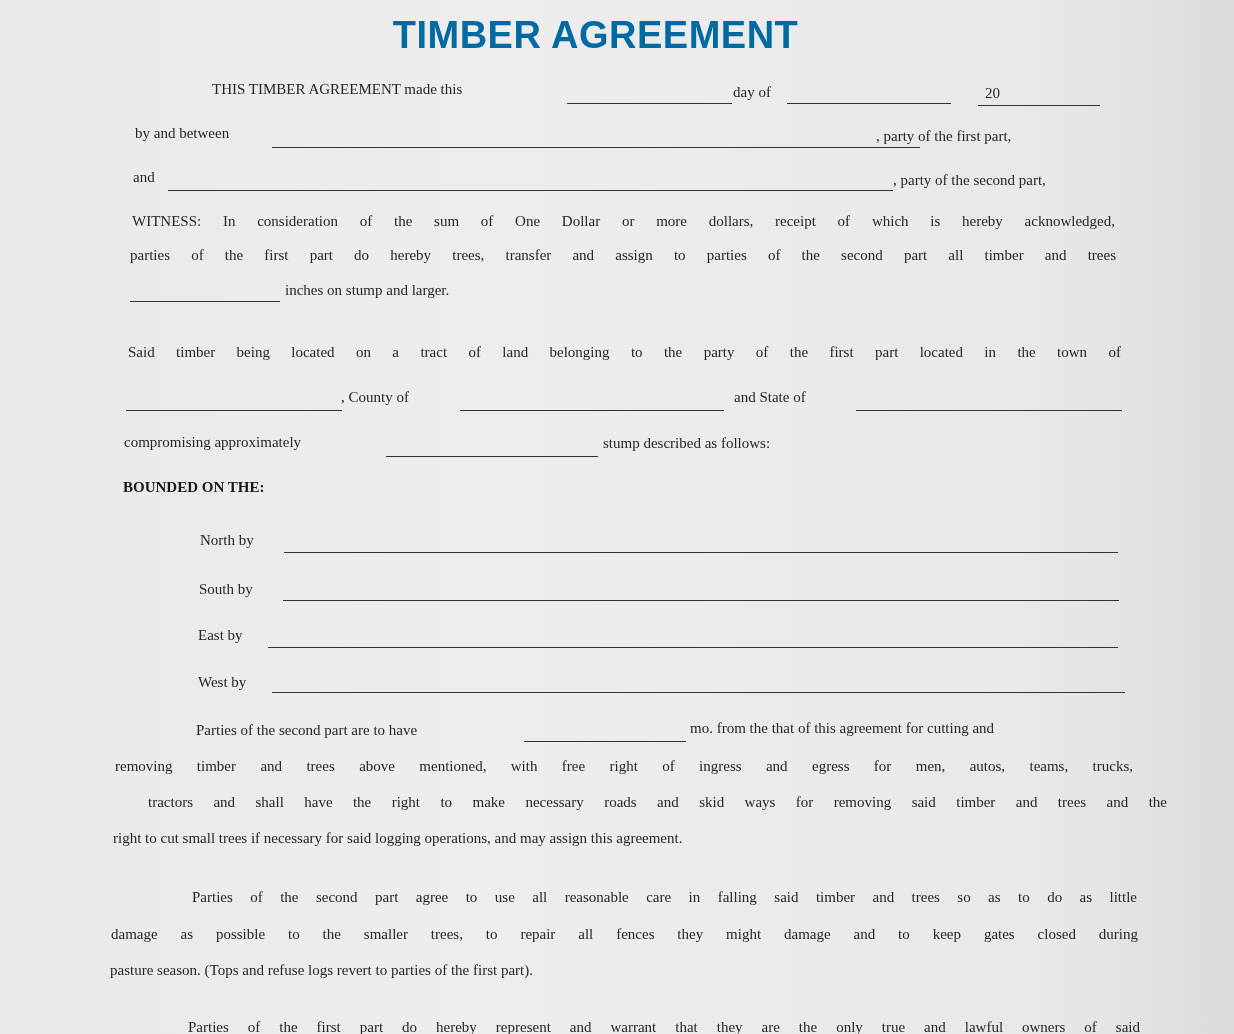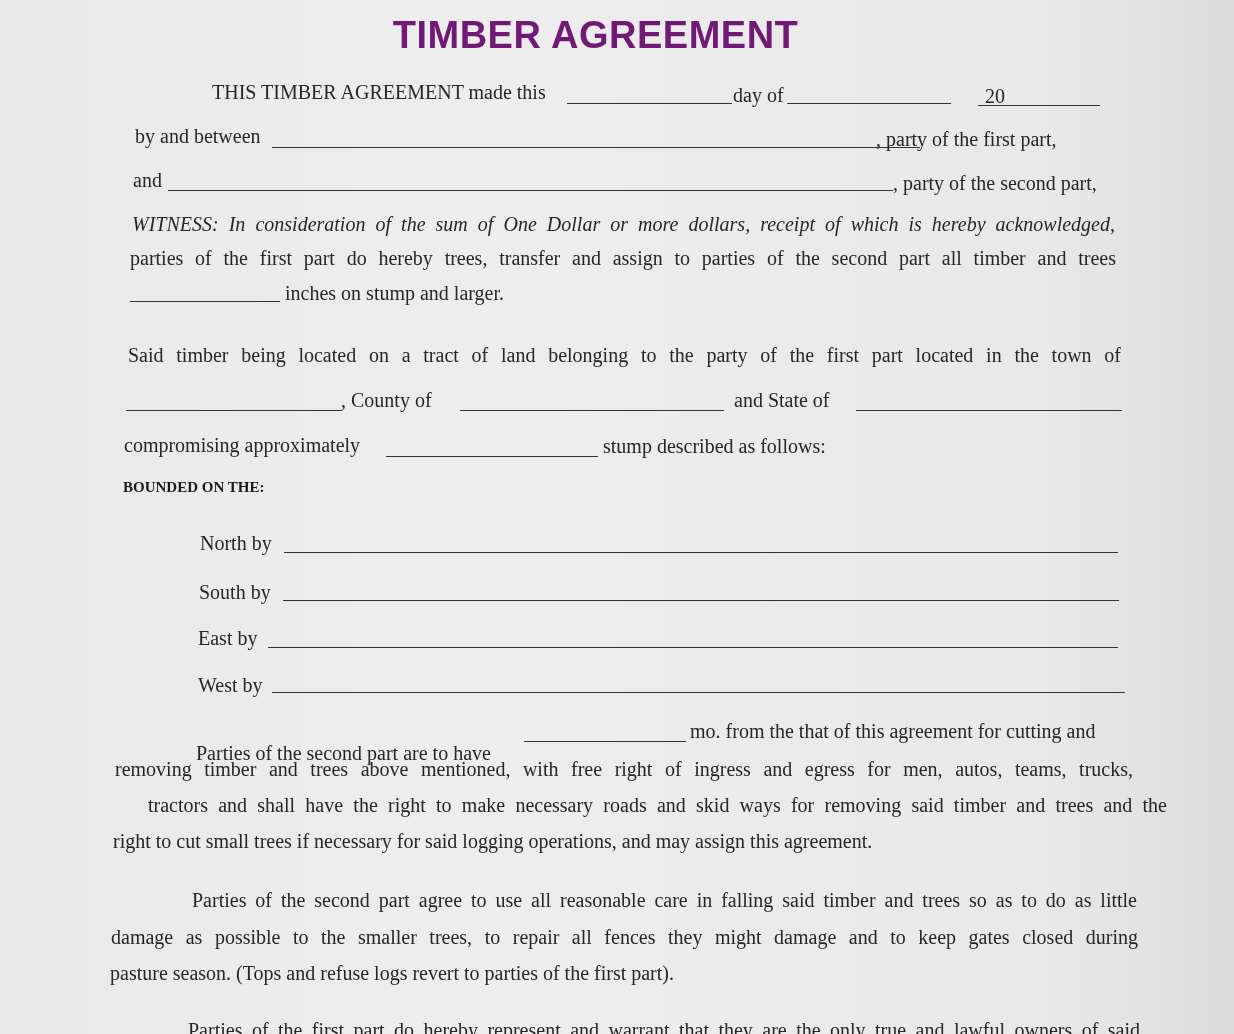--- a/index.html
+++ b/index.html
@@ -6,24 +6,24 @@
   body {
     width: 1234px; height: 1034px; overflow: hidden;
     background: linear-gradient(90deg, #e9e9e9 0%, #ededed 40%, #e8e8e8 85%, #dcdcdc 100%);
     font-family: "Liberation Serif", "DejaVu Serif", serif;
     color: #222;
     position: relative;
   }
   .abs { position: absolute; white-space: nowrap; }
   .title {
     font-family: "Liberation Sans", "DejaVu Sans", sans-serif;
-    font-weight: bold; font-size: 38px; color: #701a75;
+    font-weight: bold; font-size: 38px; color: #0369a1;
     left: 0; width: 1191px; text-align: center; top: 14px; letter-spacing: 0.5px;
   }
-  .t { font-size: 20px; color: #262626; }
+  .t { font-size: 15px; color: #262626; }
   .line { position: absolute; border-bottom: 1.5px solid #333; height: 0; }
   .bold { font-weight: bold; font-size: 15px; color: #1a1a1a; }
   .just { white-space: normal; text-align: justify; text-align-last: justify; }
 </style>
 </head>
 <body>
 
 <div>
   <div class="abs title">TIMBER AGREEMENT</div>
 
@@ -35,21 +35,21 @@
   <div class="line" style="left:978px; width:122px; top:105px;"></div>
 
   <div class="abs t" style="left:135px; top:125px;">by and between</div>
   <div class="line" style="left:272px; width:648px; top:147px;"></div>
   <div class="abs t" style="left:876px; top:128px;">, party of the first part,</div>
 
   <div class="abs t" style="left:133px; top:169px;">and</div>
   <div class="line" style="left:168px; width:725px; top:190px;"></div>
   <div class="abs t" style="left:893px; top:172px;">, party of the second part,</div>
 
-  <div class="abs t just" style="left:132px; top:213px; width:983px;font-style:italic;">WITNESS: In consideration of the sum of One Dollar or more dollars, receipt of which is hereby acknowledged,</div>
+  <div class="abs t just" style="left:132px; top:213px; width:983px;">WITNESS: In consideration of the sum of One Dollar or more dollars, receipt of which is hereby acknowledged,</div>
   <div class="abs t just" style="left:130px; top:247px; width:986px;">parties of the first part do hereby trees, transfer and assign to parties of the second part all timber and trees</div>
   <div class="line" style="left:130px; width:150px; top:301px;"></div>
   <div class="abs t" style="left:285px; top:282px;">inches on stump and larger.</div>
 
   <div class="abs t just" style="left:128px; top:344px; width:993px;">Said timber being located on a tract of land belonging to the party of the first part located in the town of</div>
   <div class="line" style="left:126px; width:216px; top:410px;"></div>
   <div class="abs t" style="left:341px; top:389px;">, County of</div>
   <div class="line" style="left:460px; width:264px; top:410px;"></div>
   <div class="abs t" style="left:734px; top:389px;">and State of</div>
   <div class="line" style="left:856px; width:266px; top:410px;"></div>
@@ -65,21 +65,21 @@
 
   <div class="abs t" style="left:199px; top:581px;">South by</div>
   <div class="line" style="left:283px; width:836px; top:600px;"></div>
 
   <div class="abs t" style="left:198px; top:627px;">East by</div>
   <div class="line" style="left:268px; width:850px; top:647px;"></div>
 
   <div class="abs t" style="left:198px; top:674px;">West by</div>
   <div class="line" style="left:272px; width:853px; top:692px;"></div>
 
-  <div class="abs t" style="left:196px; top:722px;margin-top:20px;">Parties of the second part are to have</div>
+  <div class="abs t" style="left:196px; top:722px;">Parties of the second part are to have</div>
   <div class="line" style="left:524px; width:162px; top:741px;"></div>
   <div class="abs t" style="left:690px; top:720px;">mo. from the that of this agreement for cutting and</div>
   <div class="abs t just" style="left:115px; top:758px; width:1018px;">removing timber and trees above mentioned, with free right of ingress and egress for men, autos, teams, trucks,</div>
   <div class="abs t just" style="left:115px; top:794px; width:1019px;margin-left:33px;">tractors and shall have the right to make necessary roads and skid ways for removing said timber and trees and the</div>
   <div class="abs t" style="left:113px; top:830px;">right to cut small trees if necessary for said logging operations, and may assign this agreement.</div>
 
   <div class="abs t just" style="left:192px; top:889px; width:945px;">Parties of the second part agree to use all reasonable care in falling said timber and trees so as to do as little</div>
   <div class="abs t just" style="left:111px; top:926px; width:1027px;">damage as possible to the smaller trees, to repair all fences they might damage and to keep gates closed during</div>
   <div class="abs t" style="left:110px; top:962px;">pasture season. (Tops and refuse logs revert to parties of the first part).</div>
 

